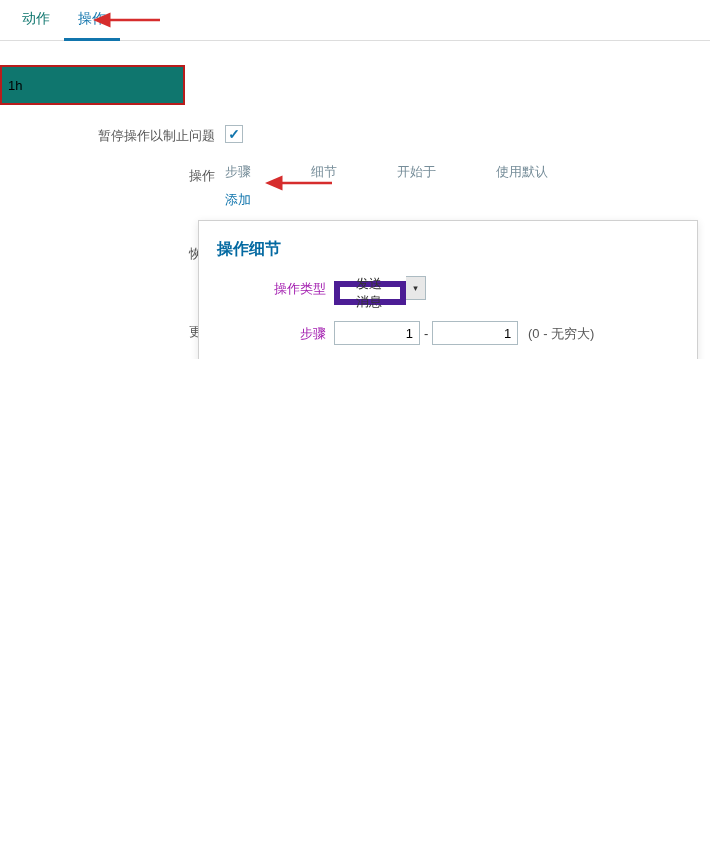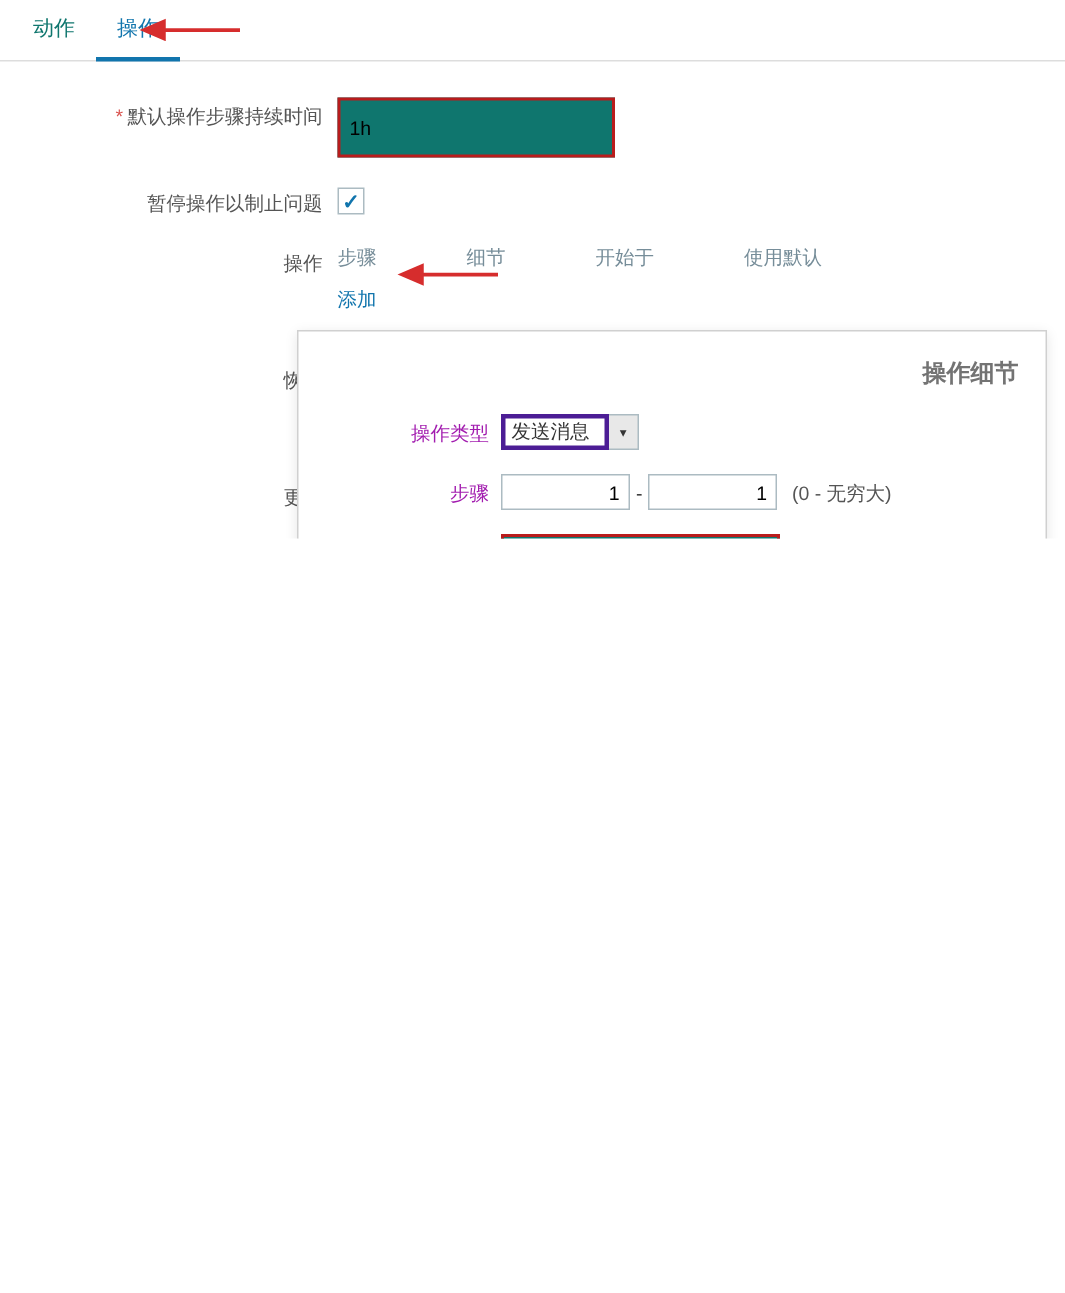--- a/index.html
+++ b/index.html
@@ -88,46 +88,45 @@
       top: 220px;
       width: 500px;
       background: #fff;
       border: 1px solid #d0d0d0;
       box-shadow: 0 2px 8px rgba(0,0,0,0.1);
       padding: 18px 0 20px 0;
     }
     .popup-title {
       font-size: 16px;
       font-weight: bold;
-      color: #737373;
+      color: #0369a1;
       padding: 0 18px 16px 18px;
-      text-align: right;
     }
     .popup-row {
       display: flex;
       align-items: flex-start;
       margin-bottom: 16px;
       padding-left: 0;
     }
     .popup-label {
       width: 135px;
       text-align: right;
       padding-right: 8px;
       color: #a21caf;
       font-size: 13px;
       padding-top: 4px;
     }
     .popup-val {
       flex: 1;
       padding-right: 16px;
     }
     .select {
-      border: 3px solid #4c1d95;
+      border: 6px solid #4c1d95;
       height: 24px;
-      padding: 2px 4px;
+      padding: 2px 16px;
       font-size: 13px;
       background: #fff;
       display: inline-flex;
       align-items: center;
     }
     .select-btn {
       width: 20px; height: 24px;
       background: #e8e8e8;
       border: 1px solid #acbbc2;
       border-left: none;
@@ -204,21 +203,20 @@
 
 <div class="bg-cut"></div>
 
 <div class="tabs">
   <div class="tab">动作</div>
   <div class="tab active">操作</div>
 </div>
 
 <div class="form-area">
   <div class="form-row">
-    <div class="form-label"><span class="req">*</span><span>默认操作步骤持续时间</span></div>
     <input class="text-input wide" value="1h" style="">
   </div>
 
   <div class="form-row">
     <div class="form-label">暂停操作以制止问题</div>
     <div class="checkbox checked"></div>
   </div>
 
   <div class="form-row">
     <div class="form-label">操作</div>

